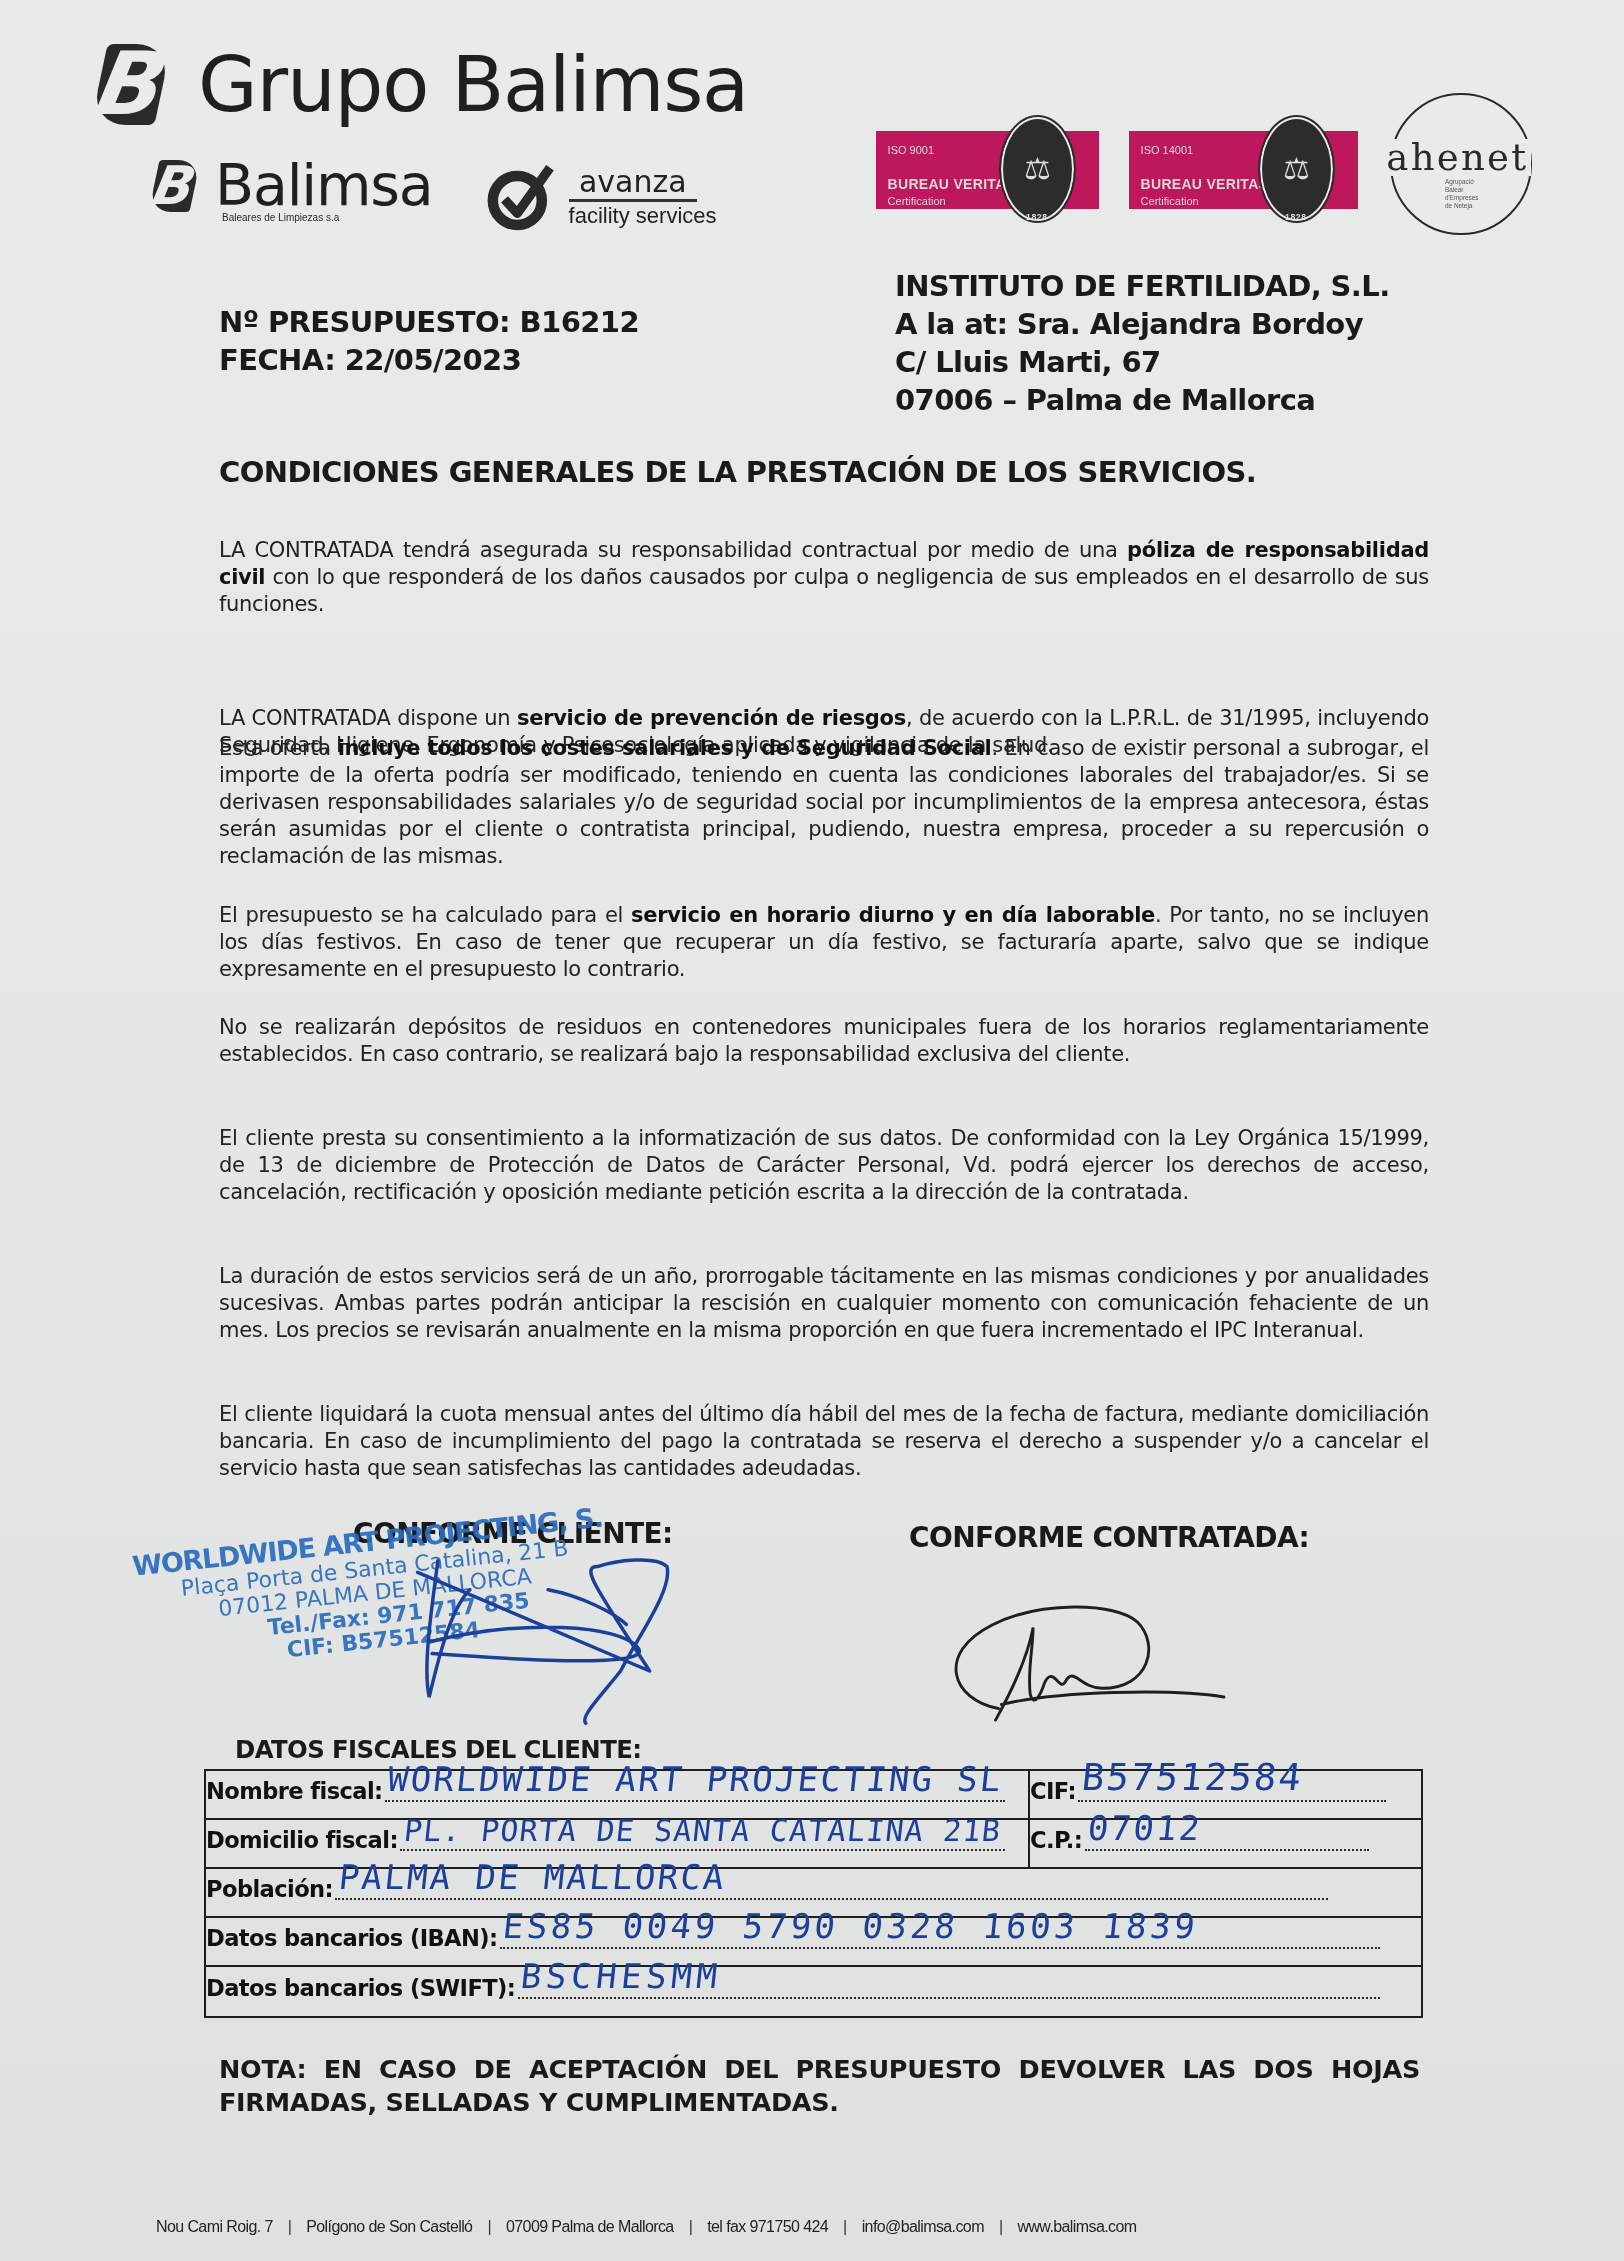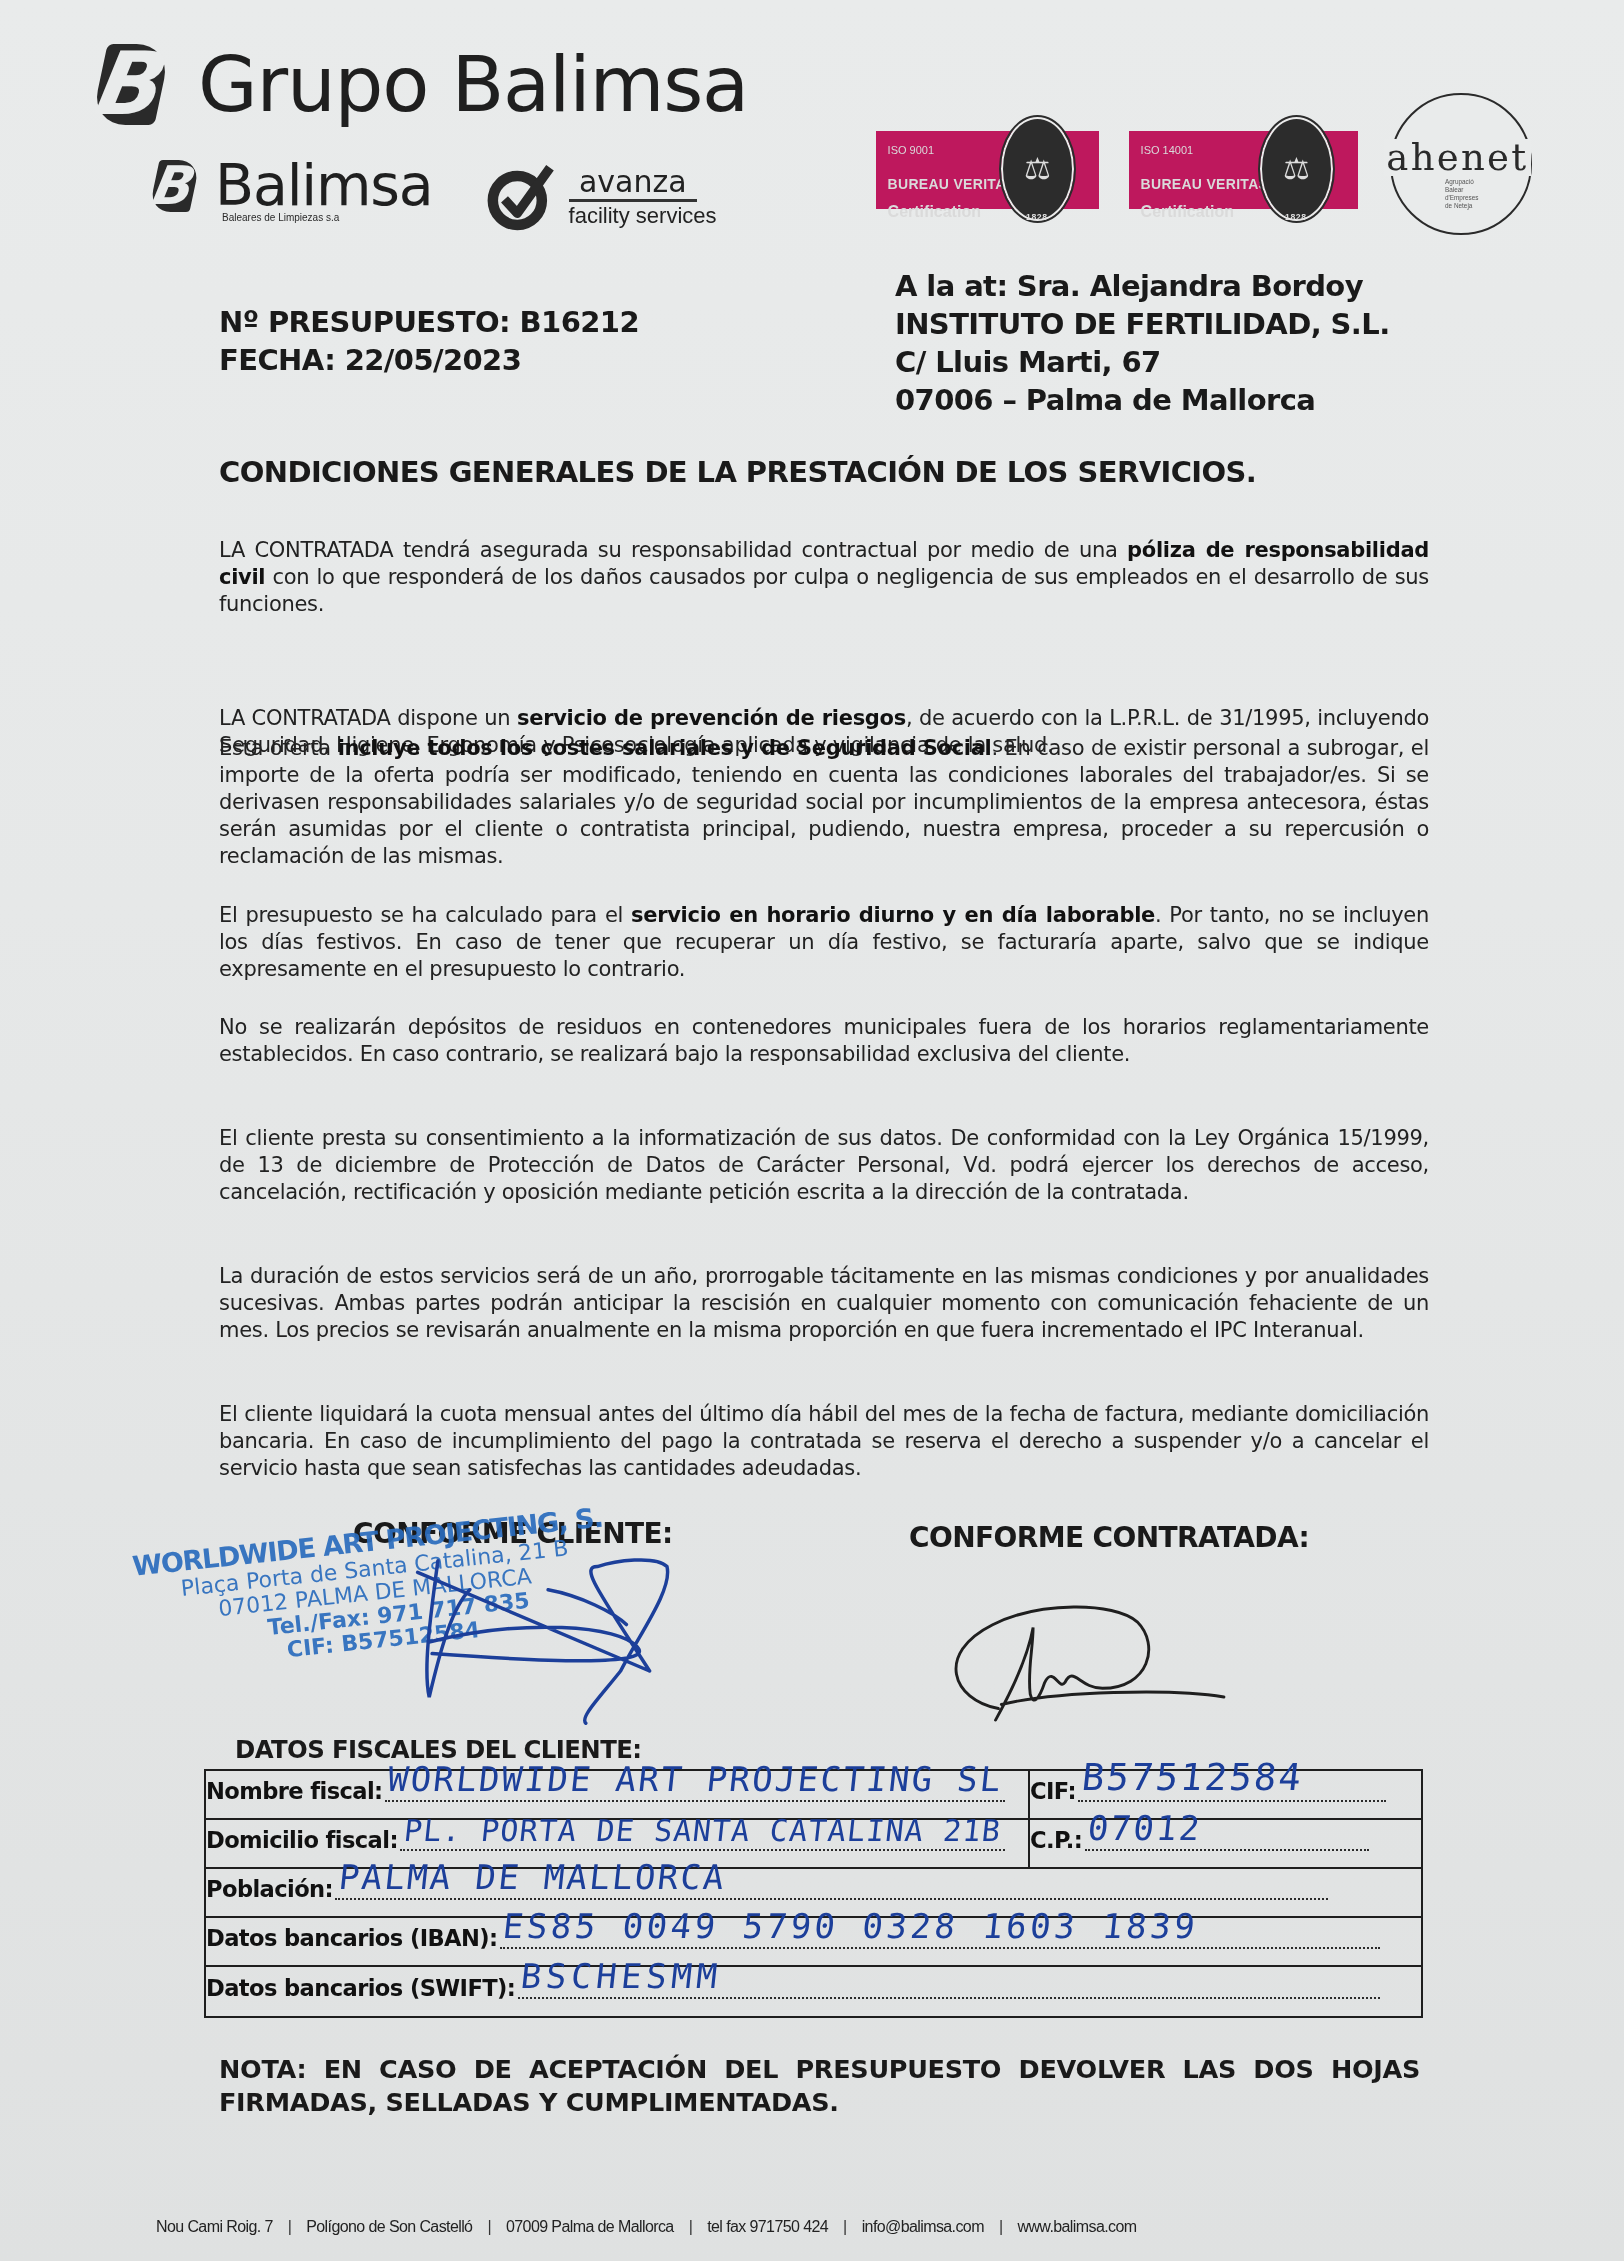--- a/index.html
+++ b/index.html
@@ -44,21 +44,21 @@
   .bv-badge {
     background: #be185d;
     width: 223px; height: 78px;
     color: #dadada;
     font-family: "Liberation Sans", sans-serif;
     font-weight: bold;
     padding: 12.8px 0 0 11.6px;
   }
   .bv-iso { font-size: 11px; font-weight: normal; }
   .bv-name { font-size: 14px; margin-top: 20px; letter-spacing: 0.3px; }
-  .bv-cert { font-size: 16px; font-weight: bold; margin-top: 11px; }
+  .bv-cert { font-size: 11px; font-weight: normal; margin-top: 3px; }
   .bv-seal {
     width: 73px; height: 104px; border-radius: 50%;
     background: #2c2c2c; border: 2.9px solid #ececec;
     outline: 2.3px solid #2c2c2c;
     display:flex; align-items:center; justify-content:center;
     color:#ddd; font-size: 30px;
   }
   .bv-seal-text {
     position:absolute; font-size: 8.7px; color:#ddd; font-weight:bold; letter-spacing:0.6px;
   }
@@ -227,22 +227,22 @@
   <div class="ahenet-sub">d'Empreses</div>
   <div class="ahenet-sub">de Neteja</div>
 </div>
 
 <div class="abs" style="left:219px; top:303px;">
   <div class="hdr-bold">Nº PRESUPUESTO: B16212</div>
   <div class="hdr-bold">FECHA: 22/05/2023</div>
 </div>
 
 <div class="abs" style="left:895px; top:267px;">
+  <div class="hdr-bold">INSTITUTO DE FERTILIDAD, S.L.</div>
   <div class="hdr-bold">A la at: Sra. Alejandra Bordoy</div>
-  <div class="hdr-bold">INSTITUTO DE FERTILIDAD, S.L.</div>
   <div class="hdr-bold">C/ Lluis Marti, 67</div>
   <div class="hdr-bold">07006 – Palma de Mallorca</div>
 </div>
 
 <div class="abs section-title" style="left:219px; top:455px;">CONDICIONES GENERALES DE LA PRESTACIÓN DE LOS SERVICIOS.</div>
 
 <div class="abs para" style="left:219px; top:537px;"><span>LA CONTRATADA tendrá asegurada su responsabilidad contractual por medio de una </span><b>póliza de responsabilidad civil</b><span> con lo que responderá de los daños causados por culpa o negligencia de sus empleados en el desarrollo de sus funciones.</span></div>
 <div class="abs para" style="left:219px; top:681px;margin-top:24px;"><span>LA CONTRATADA dispone un </span><b>servicio de prevención de riesgos</b><span>, de acuerdo con la L.P.R.L. de 31/1995, incluyendo Seguridad, Higiene, Ergonomía y Psicosociología aplicada y vigilancia de la salud.</span></div>
 <div class="abs para" style="left:219px; top:735px;"><span>Esta oferta </span><b>incluye todos los costes salariales y de Seguridad Social</b><span>.  En caso de existir personal a subrogar, el importe de la oferta podría ser modificado, teniendo en cuenta las condiciones laborales del trabajador/es. Si se derivasen responsabilidades salariales y/o de seguridad social por incumplimientos de la empresa antecesora, éstas serán asumidas por el cliente o contratista principal, pudiendo, nuestra empresa, proceder a su repercusión o reclamación de las mismas.</span></div>
 <div class="abs para" style="left:219px; top:902px;"><span>El presupuesto se ha calculado para el </span><b>servicio en horario diurno y en día laborable</b><span>.  Por tanto, no se incluyen los días festivos.   En caso de tener que recuperar un día festivo, se facturaría aparte, salvo que se indique expresamente en el presupuesto lo contrario.</span></div>

